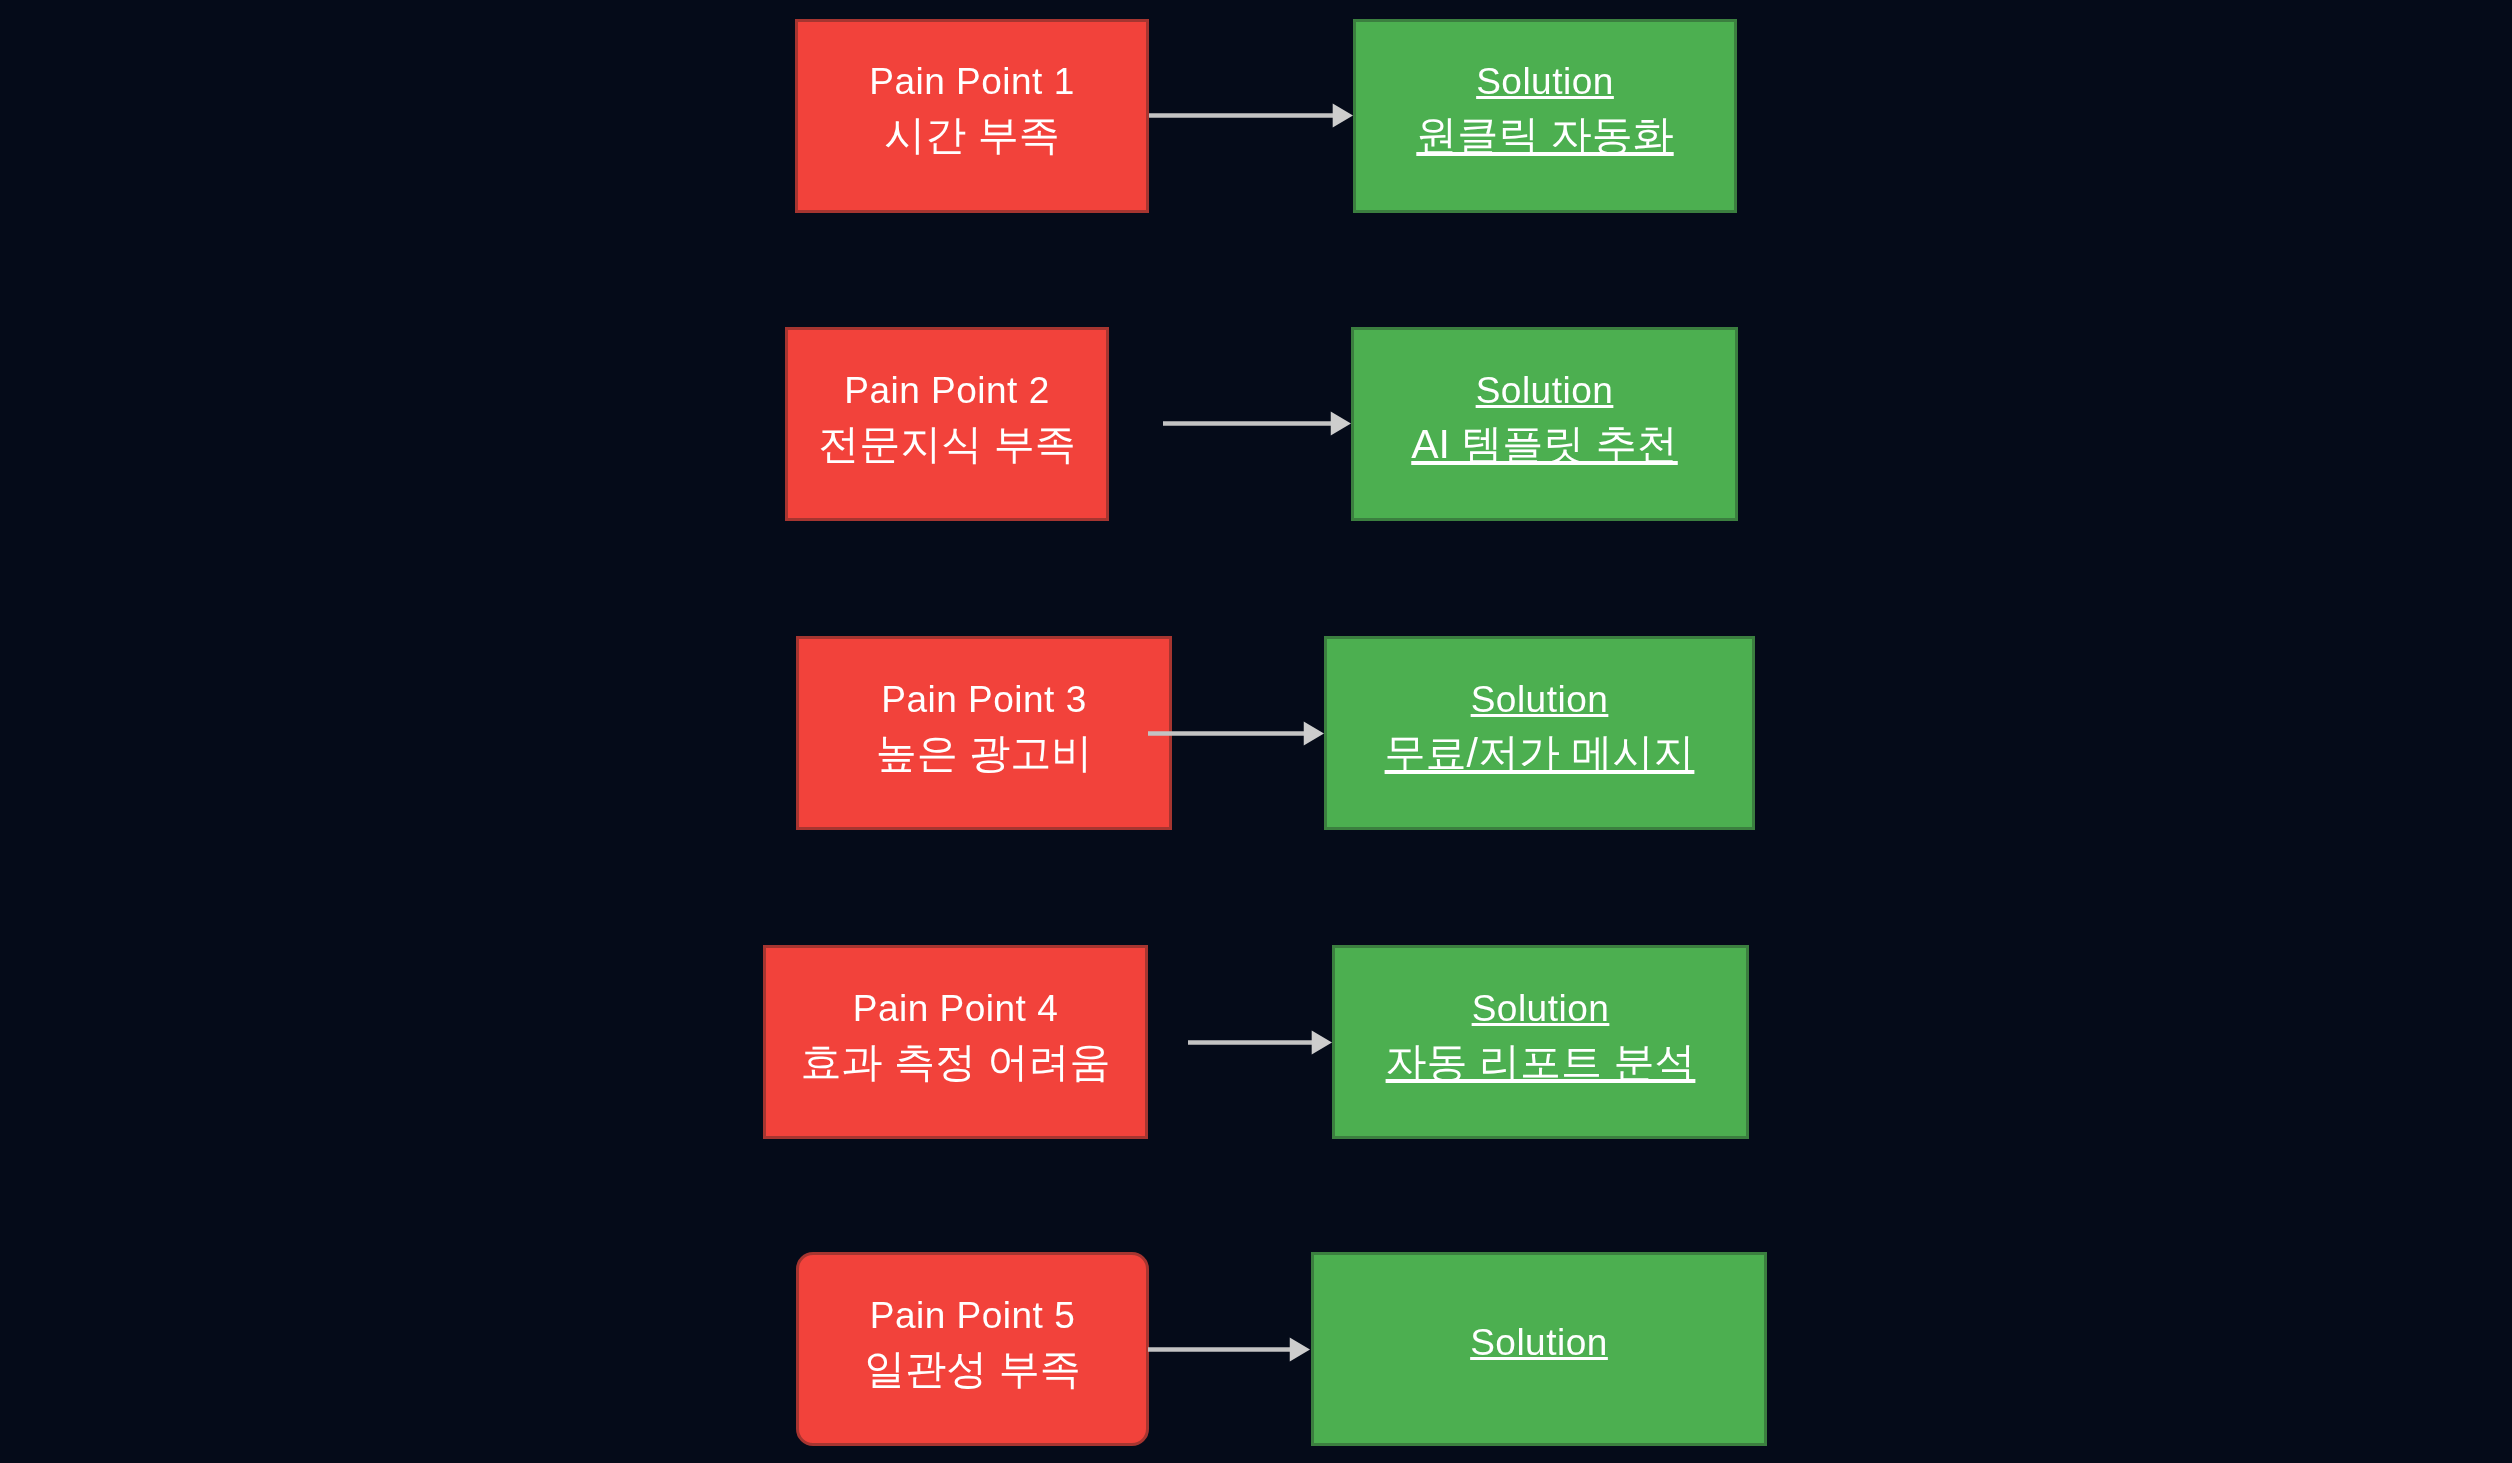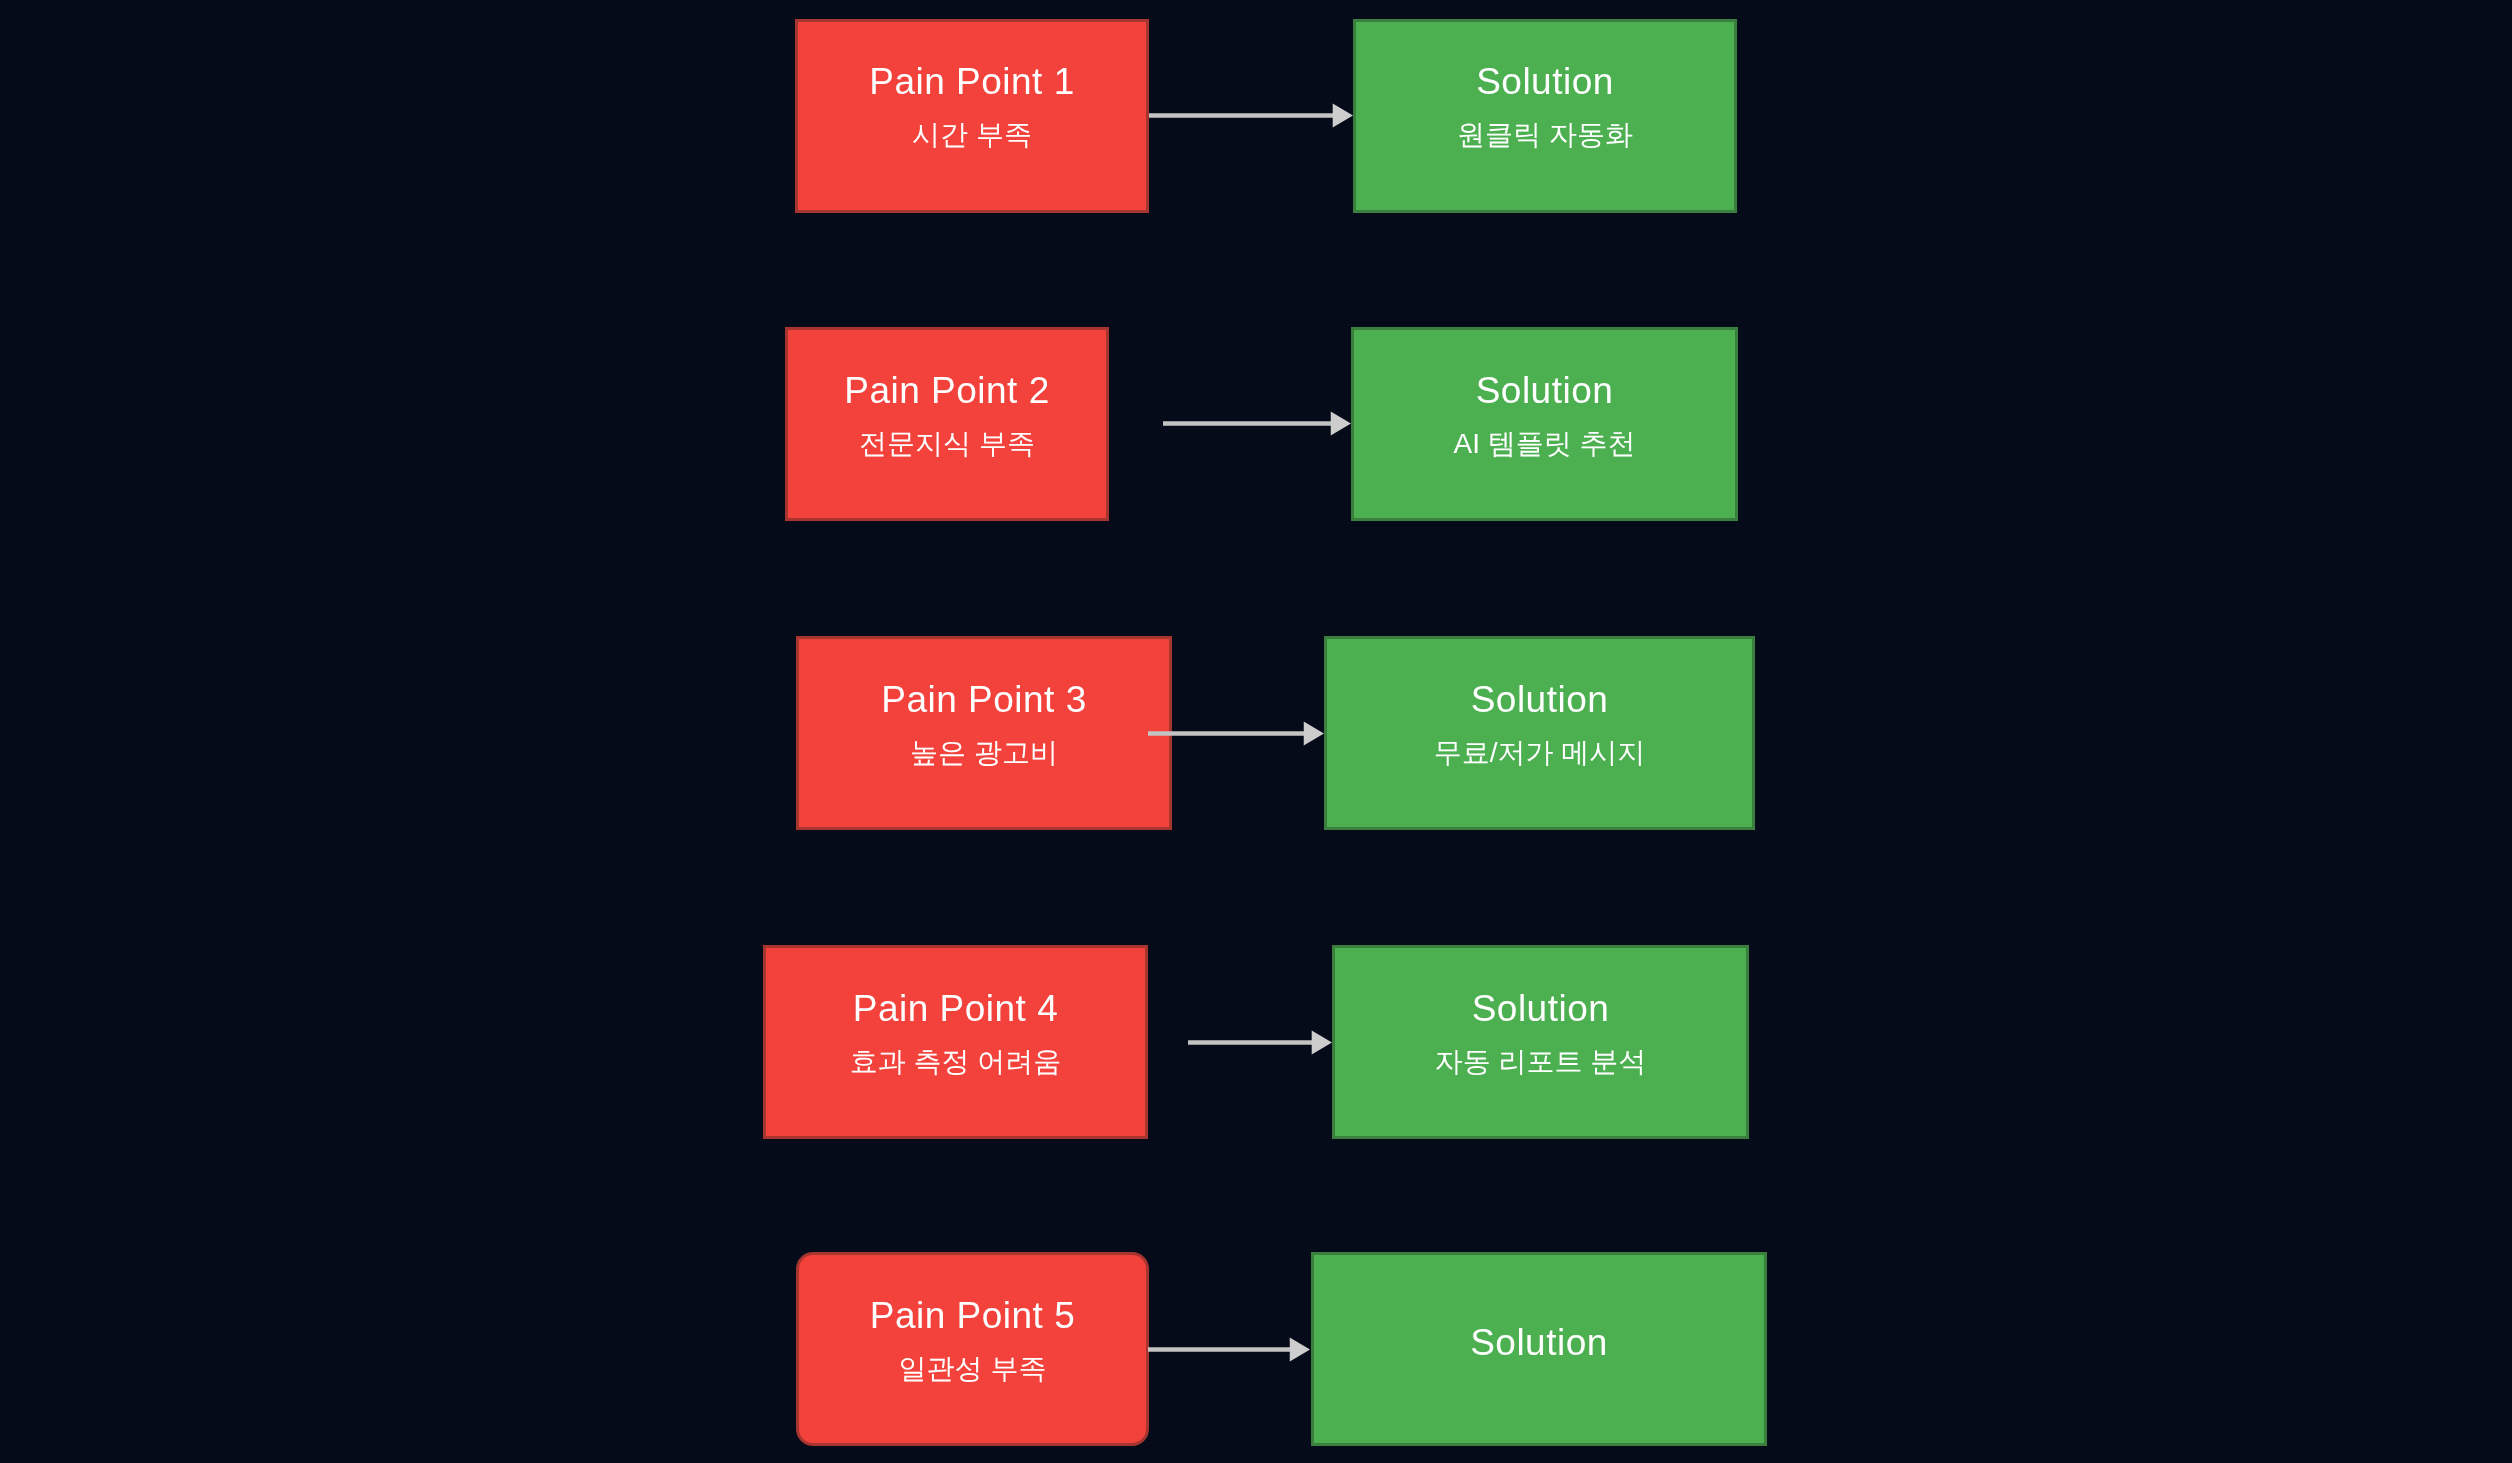--- a/index.html
+++ b/index.html
@@ -31,30 +31,31 @@
     text-align: center;
     color: var(--text, #ffffff);
   }
   .box.pain {
     background: var(--pain-fill, #f2423b);
     border: 3.7px solid var(--pain-border, #a63530);
   }
   .box.solution {
     background: var(--solution-fill, #4caf50);
     border: 3.7px solid var(--solution-border, #3b7f3f);
+    text-decoration: underline;
   }
   .box .title {
     font-size: 37px;
     line-height: 41px;
     font-weight: 400;
     letter-spacing: 0.5px;
     white-space: nowrap;
   }
   .box .desc {
-    font-size: 28px;
+    font-size: 41px;
     line-height: 44px;
     font-weight: 400;
     white-space: nowrap;
   }
   svg.arrow {
     position: absolute;
     overflow: visible;
   }
   svg.arrow line {
     stroke: var(--arrow, #c3c3c3);

